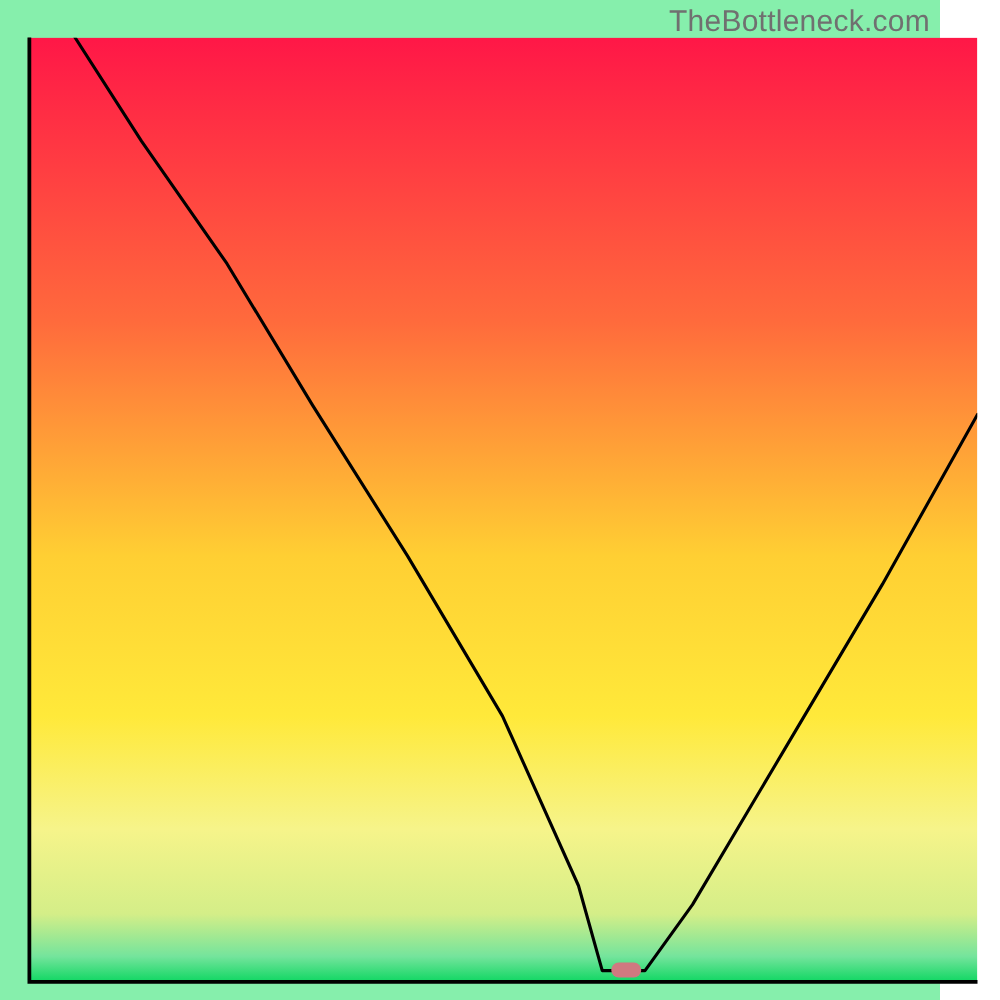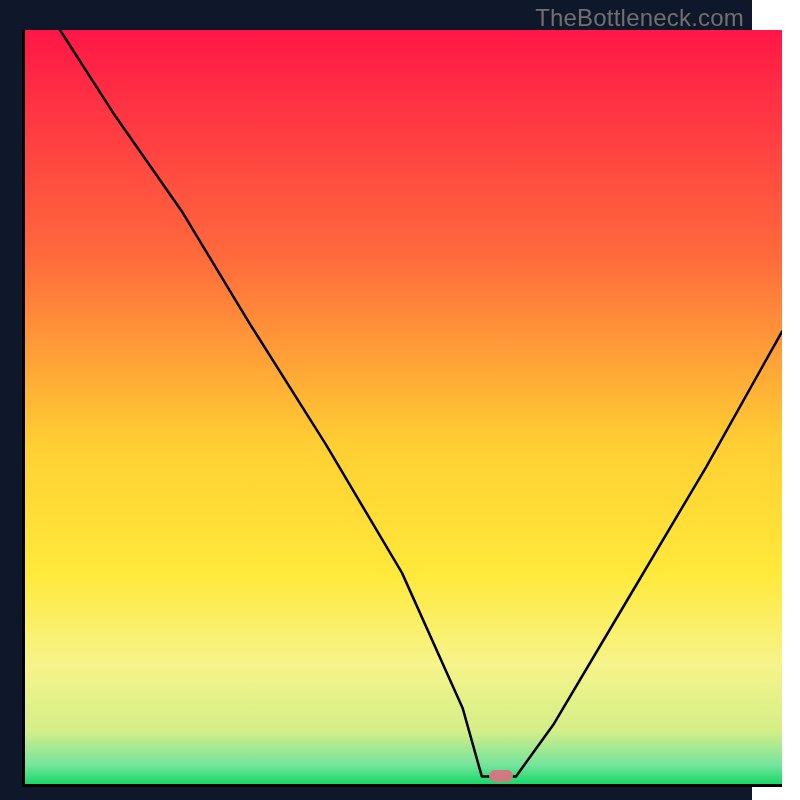--- a/index.html
+++ b/index.html
@@ -1,21 +1,21 @@
 <!DOCTYPE html>
 <html><head>
 <meta charset="utf-8">
 <style>
   * { margin: 0; padding: 0; box-sizing: border-box; }
   html, body { width: 800px; height: 800px; overflow: hidden; background: #fff; }
   .chart-container {
     position: relative;
     width: 752px;
     height: 800px;
-    background: #0f172a;
+    background: #86efac;
   }
   .watermark {
     position: absolute;
     top: 4px;
     right: 8px;
     font-family: Arial, Helvetica, sans-serif;
     font-size: 24px;
     color: #707070;
     letter-spacing: 0.2px;
     z-index: 10;

